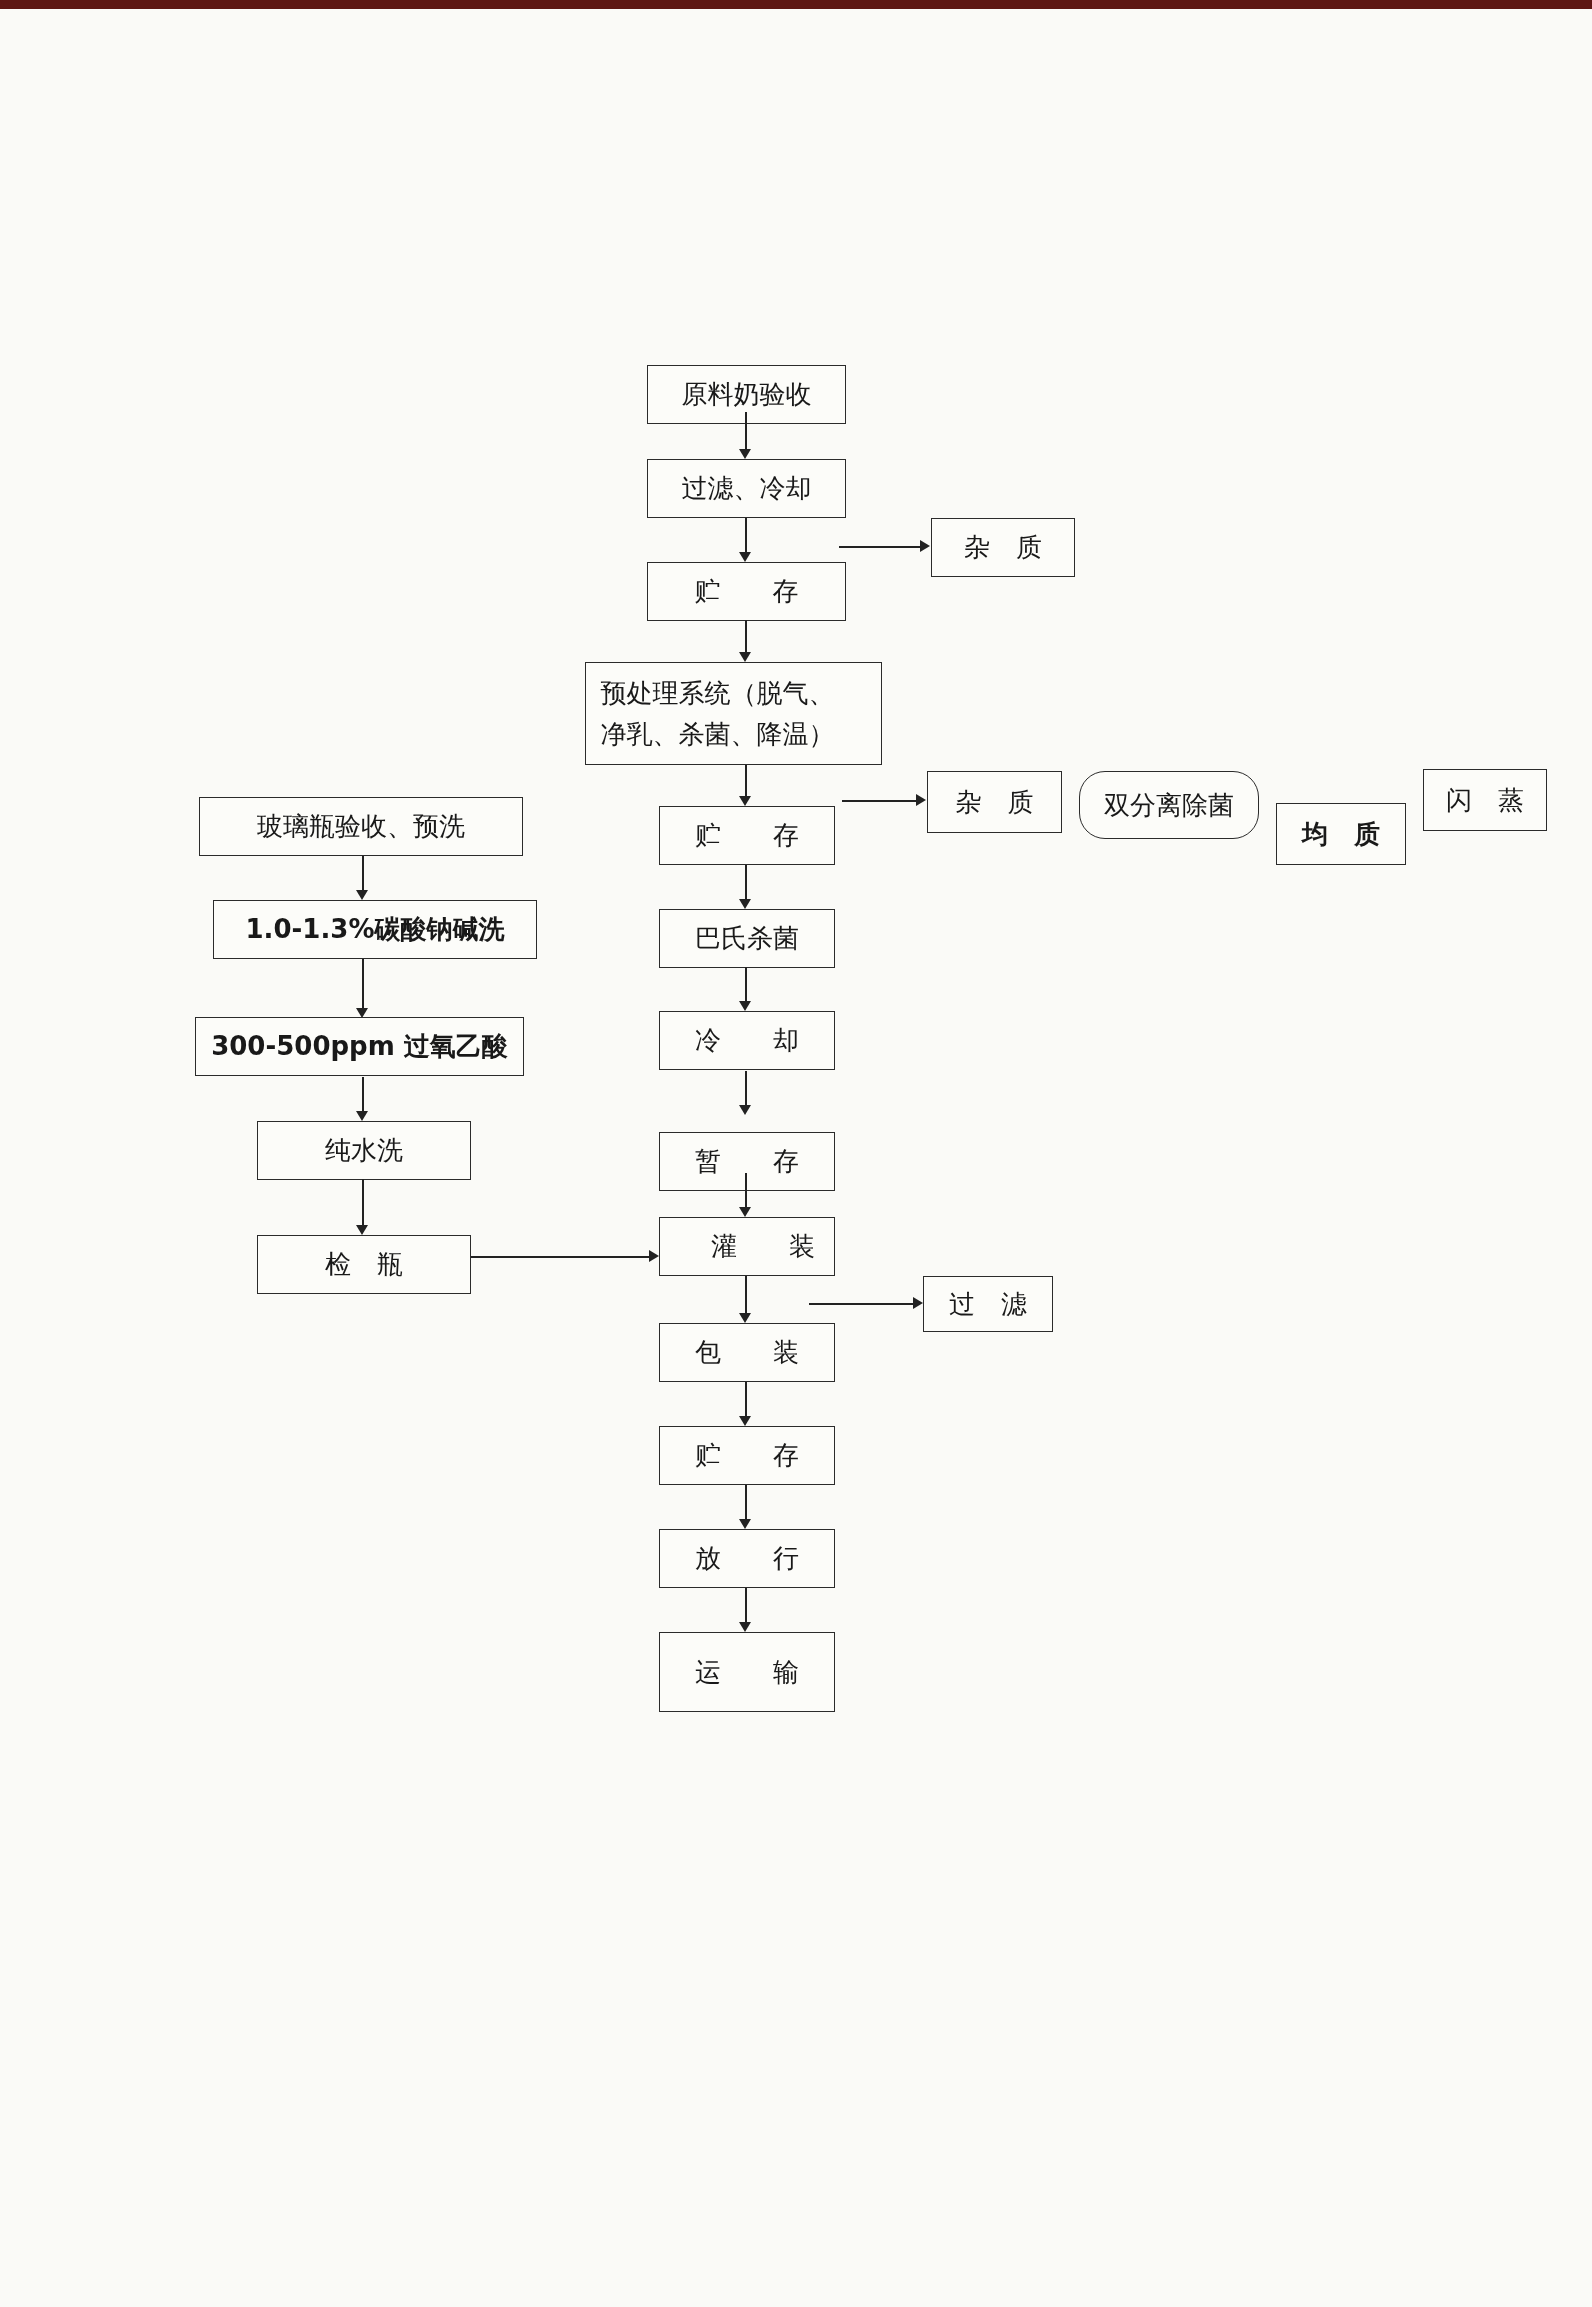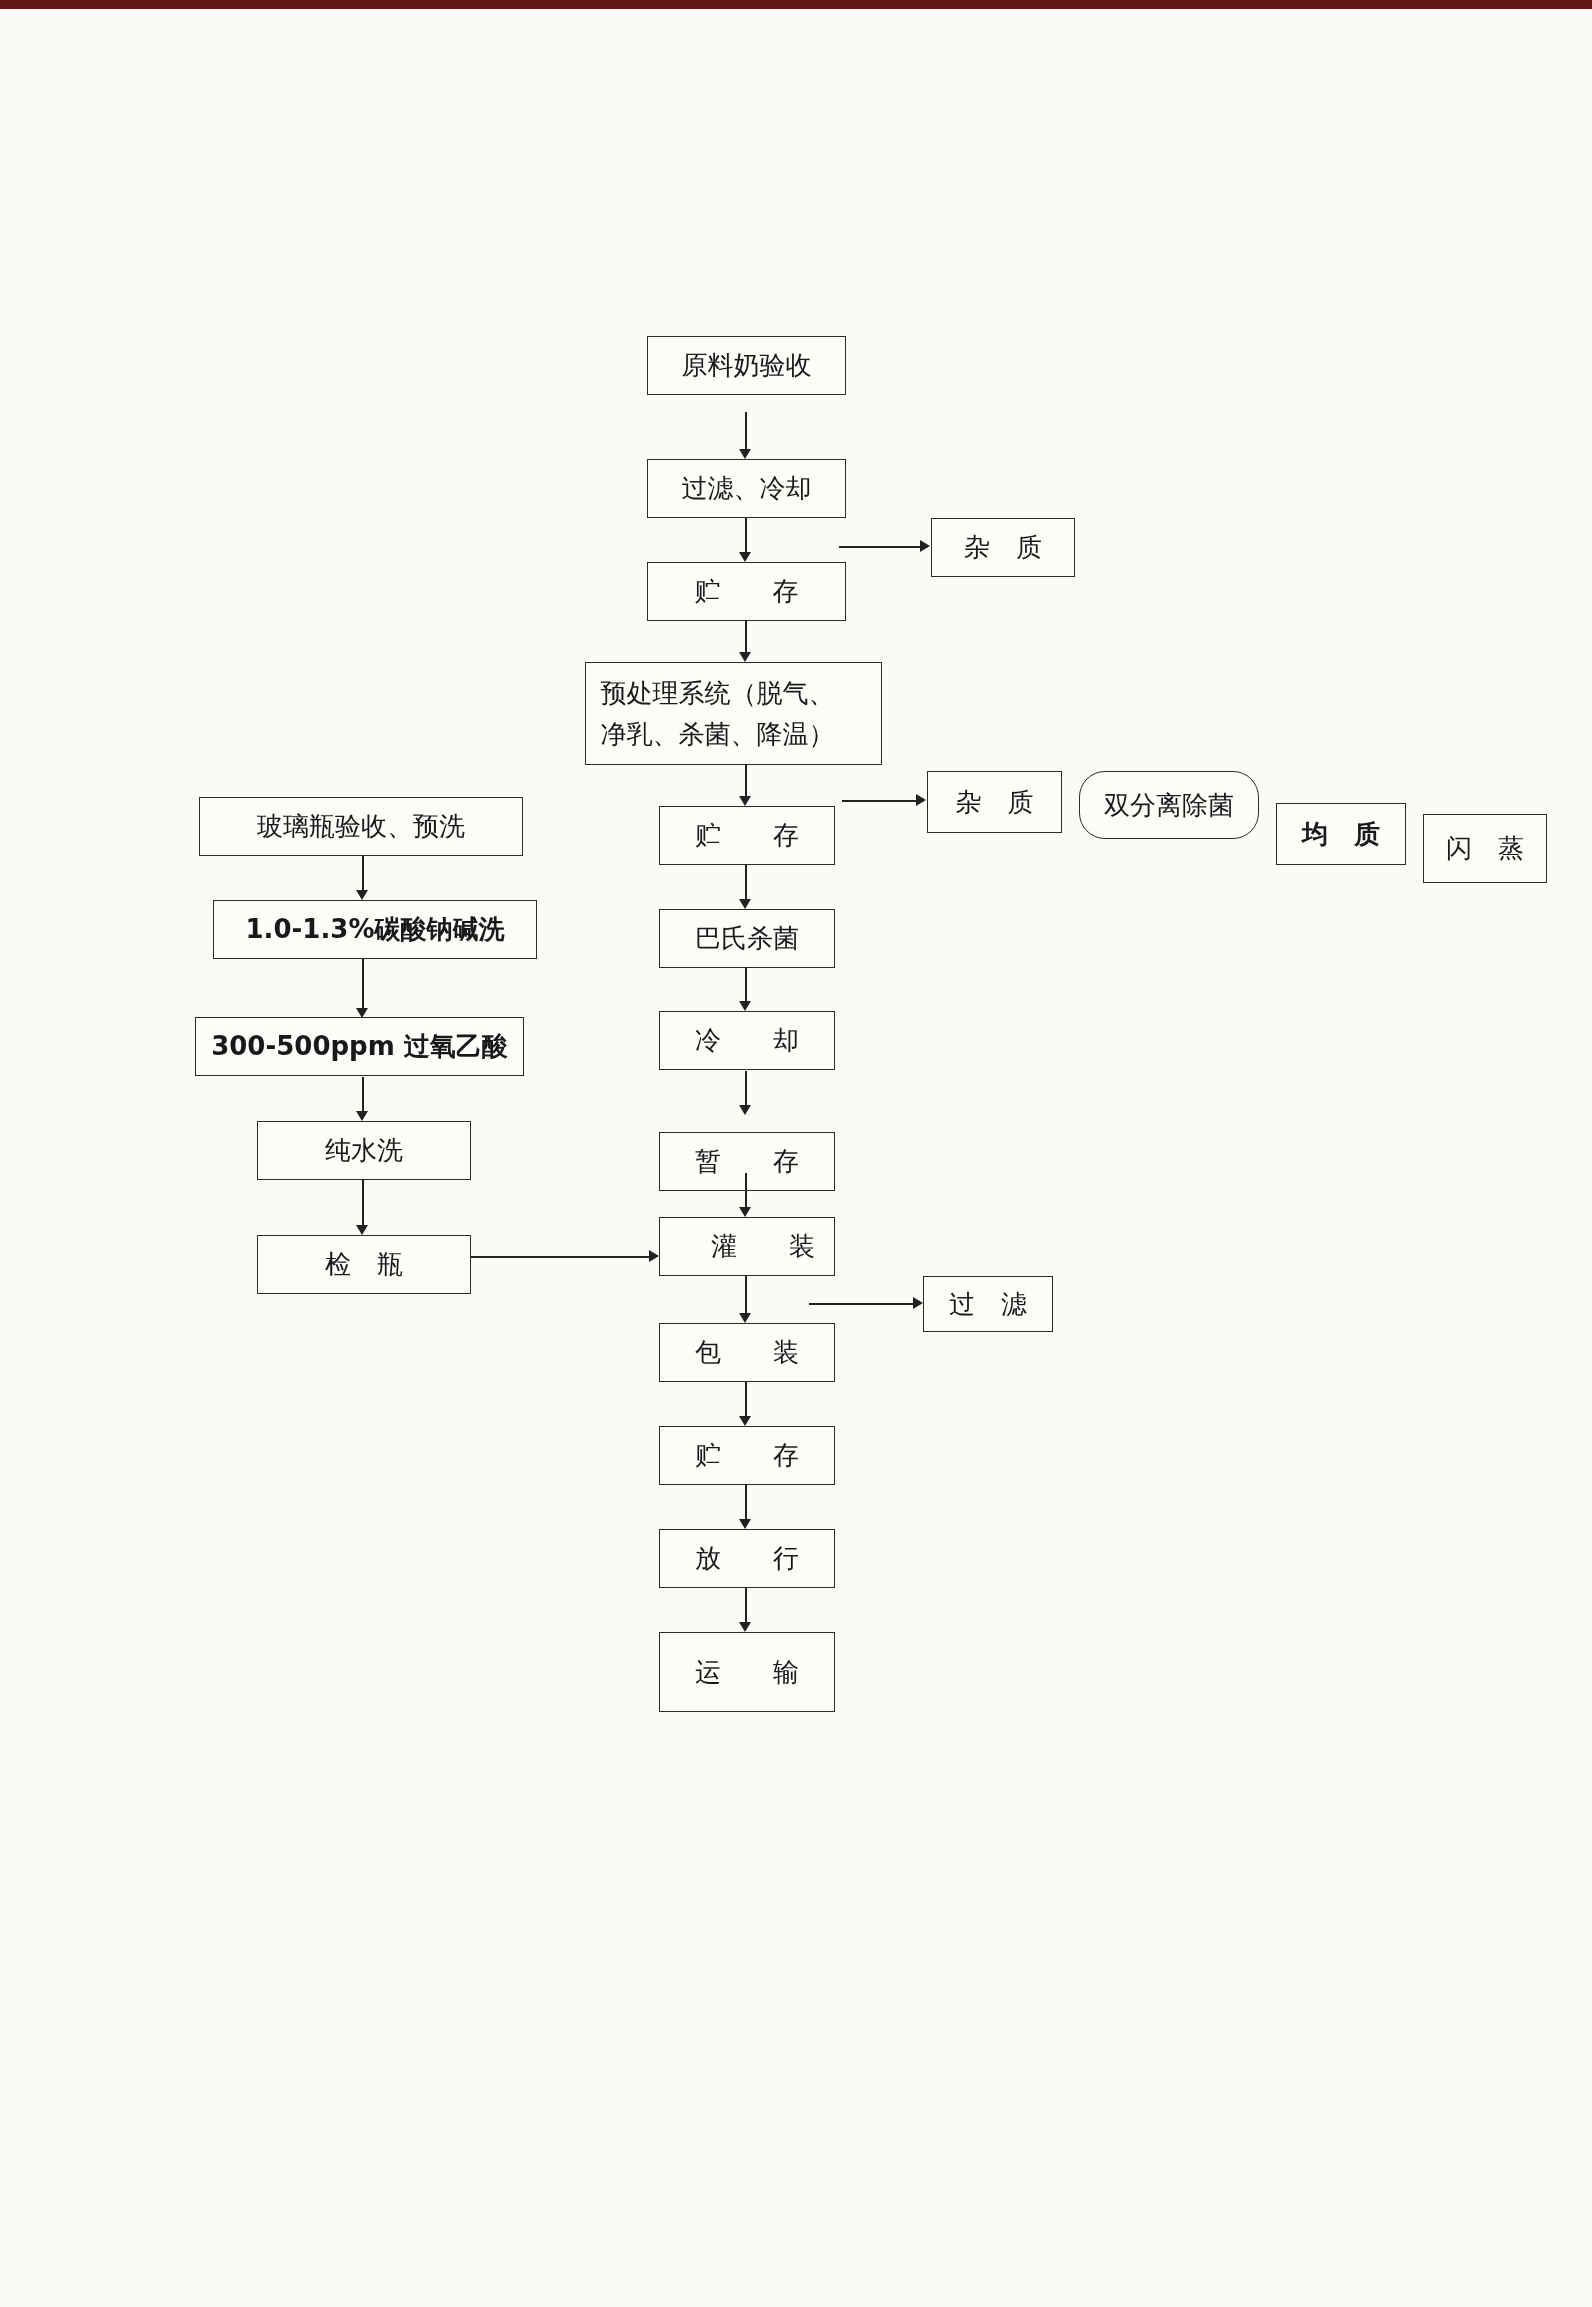--- a/index.html
+++ b/index.html
@@ -44,21 +44,21 @@
   }
 </style>
 </head>
 <body>
 
 <div class="page">
 
   <div class="scan-edge"></div>
 
 
-  <div class="box" style="left:647px;top:336px;width:199px;height:59px;font-family:Liberation Mono, monospace;">
+  <div class="box" style="left:647px;top:365px;width:199px;height:59px;font-family:Liberation Mono, monospace;">
     <span class="lbl">原料奶验收</span>
   </div>
 
   <div class="arr-v" style="left:745px;top:412px;height:37px;"></div>
 
   <div class="box" style="left:647px;top:459px;width:199px;height:59px;">
     <span class="lbl">过滤、冷却</span>
   </div>
 
   <div class="arr-v" style="left:745px;top:518px;height:34px;"></div>
@@ -84,21 +84,21 @@
 
   <div class="box" style="left:927px;top:771px;width:135px;height:62px;">
     <span class="lbl">杂　质</span>
   </div>
   <div class="box" style="left:1079px;top:771px;width:180px;height:68px;border-radius:26px;">
     <span class="lbl">双分离除菌</span>
   </div>
   <div class="box" style="left:1276px;top:803px;width:130px;height:62px;font-weight:bold;">
     <span class="lbl">均　质</span>
   </div>
-  <div class="box" style="left:1423px;top:814px;width:124px;height:69px;">
+  <div class="box" style="left:1423px;top:769px;width:124px;height:62px;">
     <span class="lbl">闪　蒸</span>
   </div>
 
   <div class="box" style="left:659px;top:806px;width:176px;height:59px;">
     <span class="lbl">贮　　存</span>
   </div>
 
   <div class="arr-v" style="left:745px;top:865px;height:34px;"></div>
 
   <div class="box" style="left:659px;top:909px;width:176px;height:59px;">

